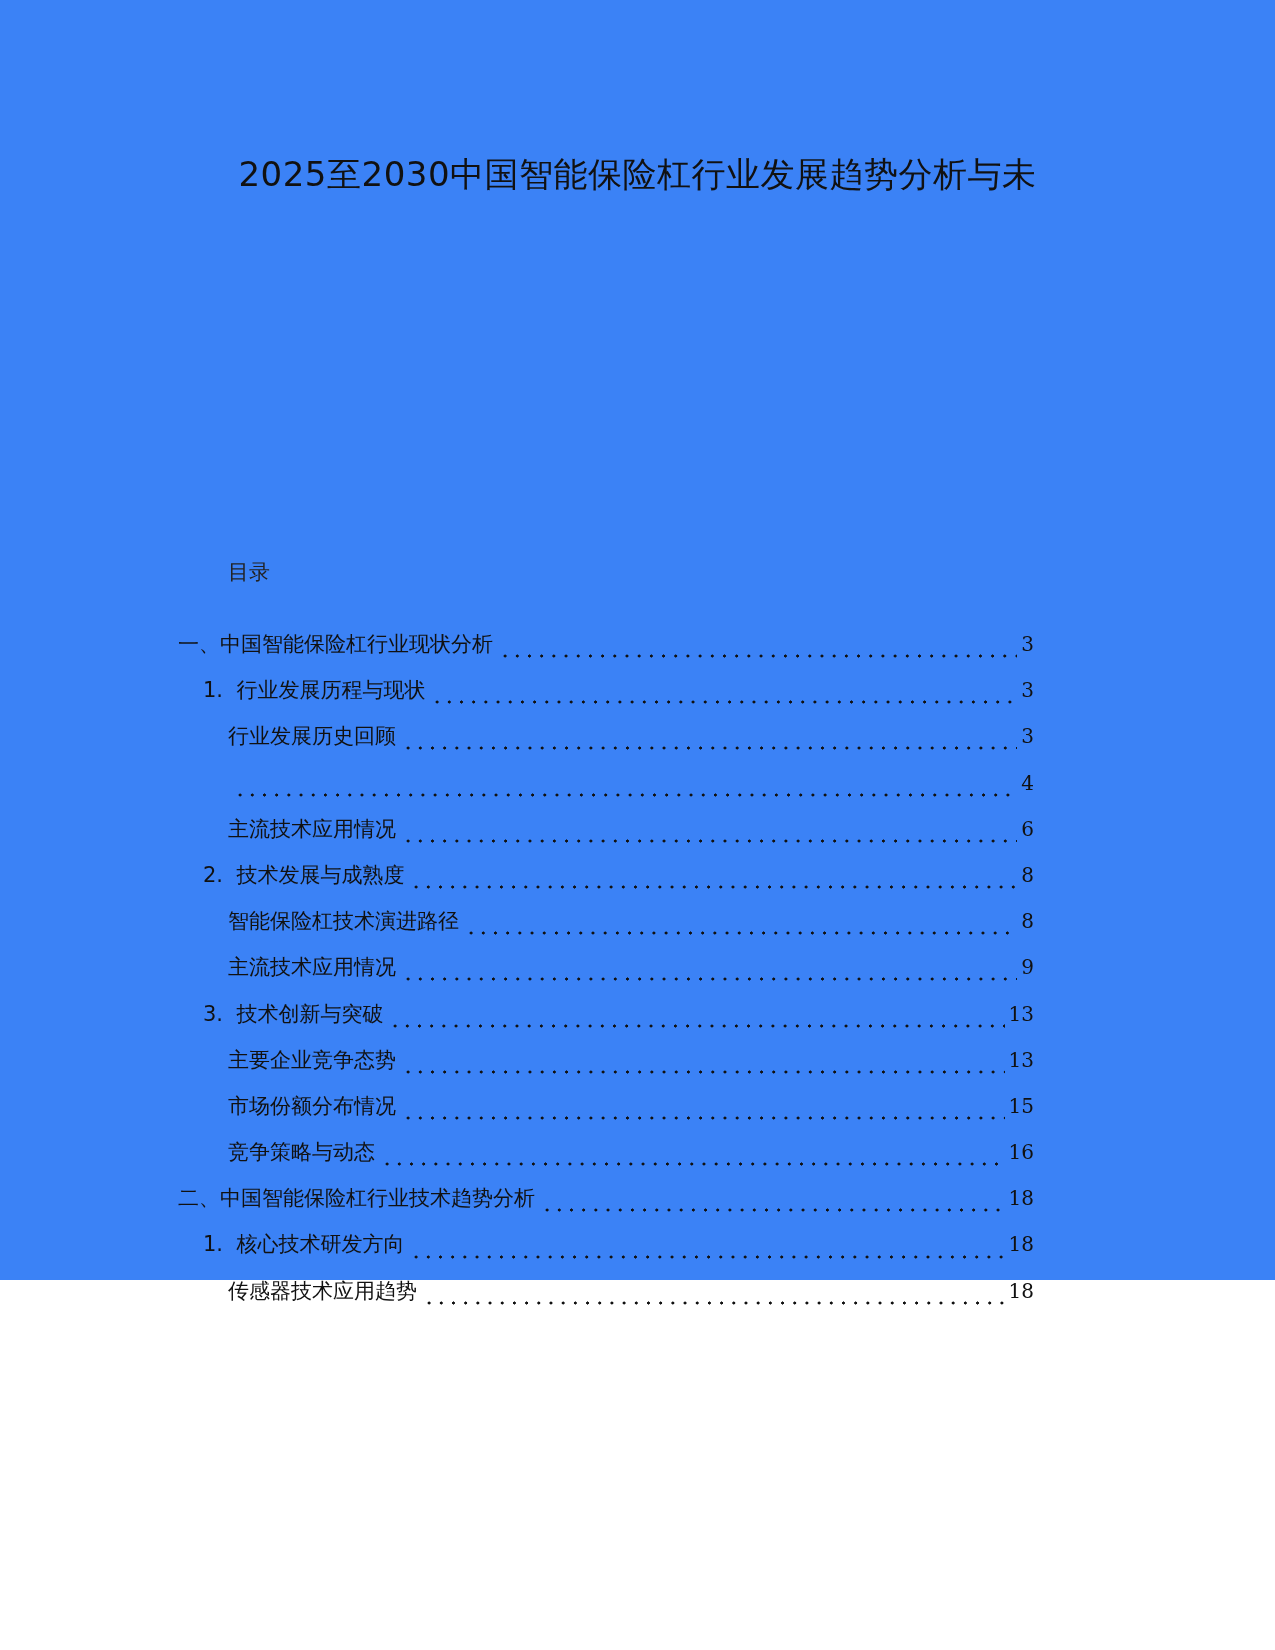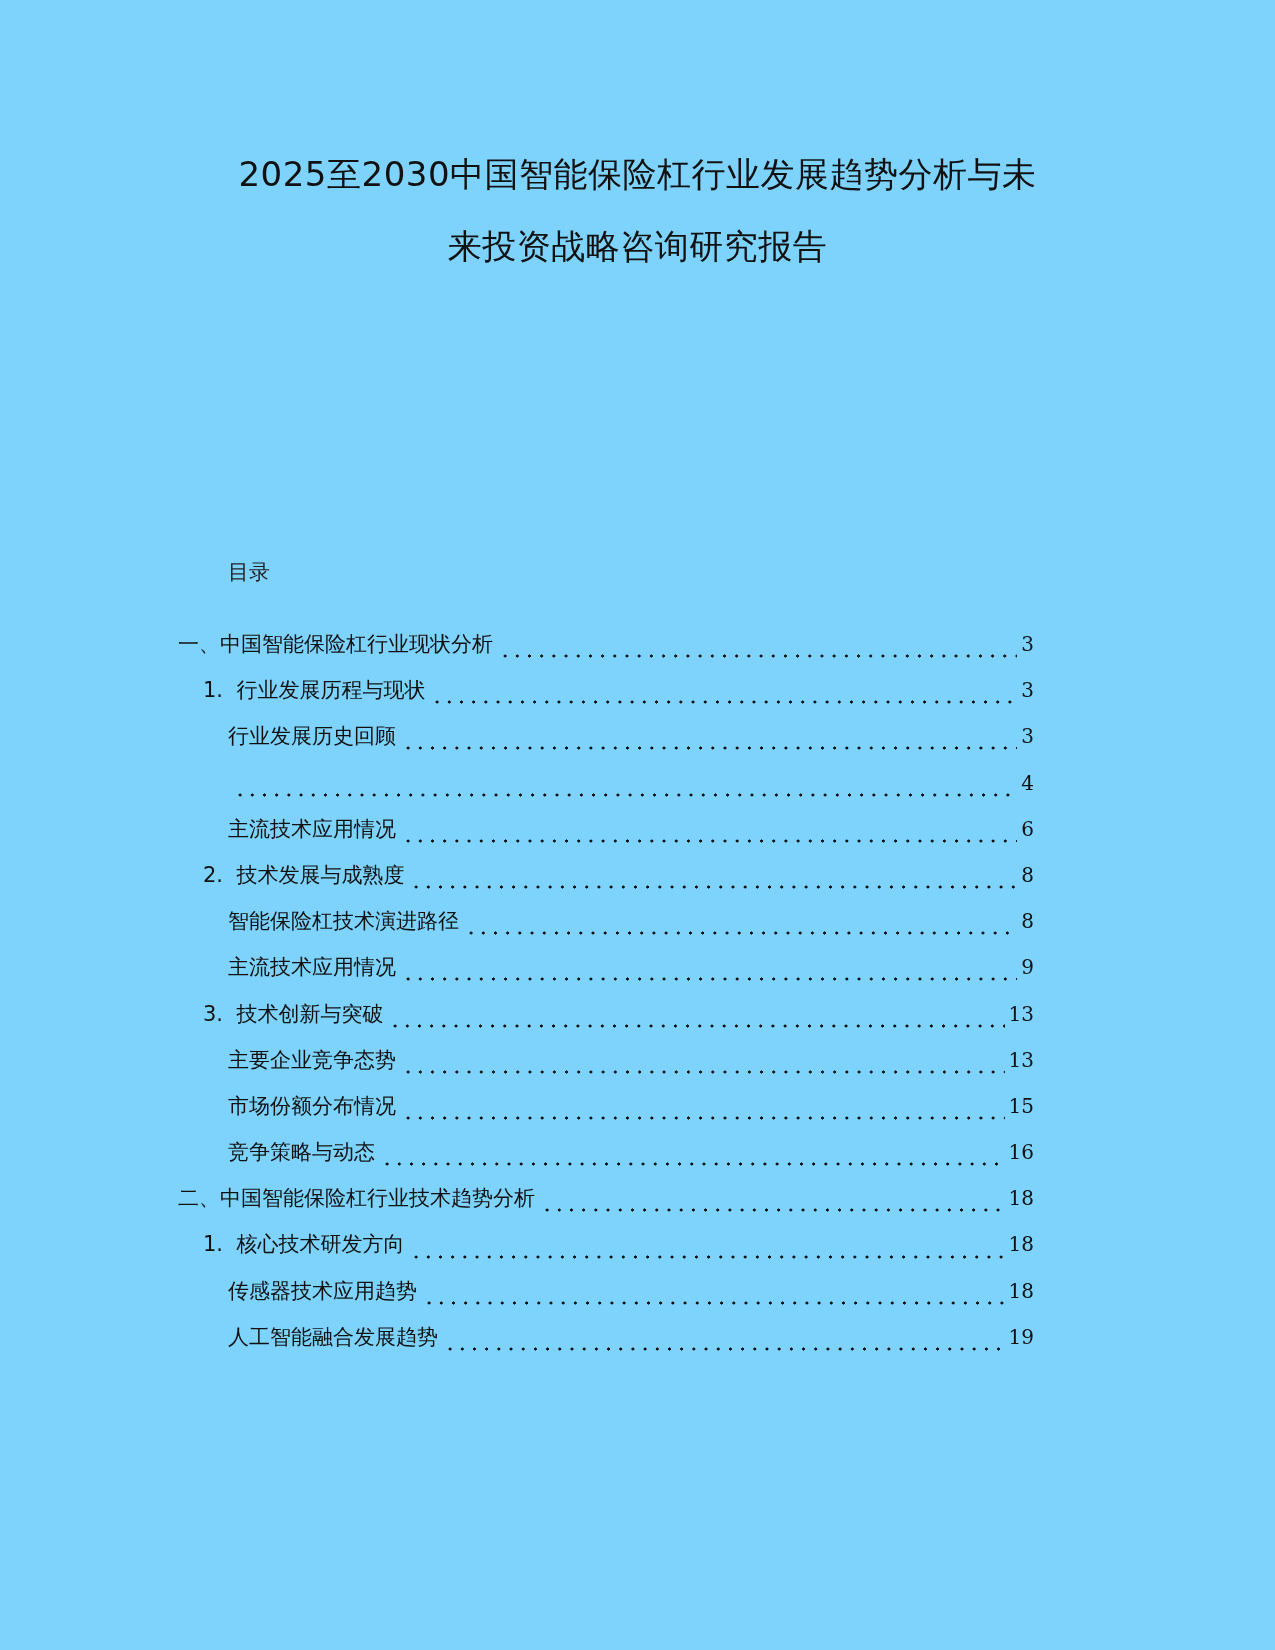--- a/index.html
+++ b/index.html
@@ -1,21 +1,21 @@
 <!DOCTYPE html>
 <html><head>
 <meta charset="utf-8">
 <style>
   html, body { margin: 0; padding: 0; background: #ffffff; }
   body {
     width: 1275px; height: 1650px; position: relative; overflow: hidden;
     font-family: "DejaVu Serif", "Liberation Serif", serif;
     color: #111111;
   }
-  .page { position: absolute; left: 0; top: 0; width: 1275px; height: 1650px; background: #7dd3fc; }
+  .page { position: absolute; left: 0; top: 0; width: 1275px; height: 1280px; background: #3b82f6; }
   .title-block {
     position: absolute; left: 0; top: 138px; width: 1275px;
     text-align: center;
   }
   .title-line {
     font-family: "DejaVu Sans", "Liberation Sans", sans-serif;
     font-size: 34px; line-height: 72px; letter-spacing: 0.5px;
     color: #111; font-weight: normal;
   }
   .toc-label {
@@ -47,21 +47,20 @@
     font-family: "DejaVu Serif", "Liberation Serif", serif;
     font-size: 20px; min-width: 12px; text-align: right;
   }
 </style>
 </head>
 <body>
 
 <div class="page">
   <div class="title-block">
     <div class="title-line">2025至2030中国智能保险杠行业发展趋势分析与未</div>
-    <div class="title-line">来投资战略咨询研究报告</div>
   </div>
 
   <div class="toc-label">目录</div>
 
   <div class="toc" id="toc">
       <div class="toc-row l1">
         <span class="toc-num">一、</span>
         <span class="toc-text">中国智能保险杠行业现状分析</span>
         <span class="toc-dots"></span>
         <span class="toc-page">3</span>
@@ -142,20 +141,14 @@
         <span class="toc-text">核心技术研发方向</span>
         <span class="toc-dots"></span>
         <span class="toc-page">18</span>
       </div>
       <div class="toc-row l3">
         <span class="toc-num"></span>
         <span class="toc-text">传感器技术应用趋势</span>
         <span class="toc-dots"></span>
         <span class="toc-page">18</span>
       </div>
-      <div class="toc-row l3">
-        <span class="toc-num"></span>
-        <span class="toc-text">人工智能融合发展趋势</span>
-        <span class="toc-dots"></span>
-        <span class="toc-page">19</span>
-      </div>
     </div>
 </div>
 
 </body></html>

